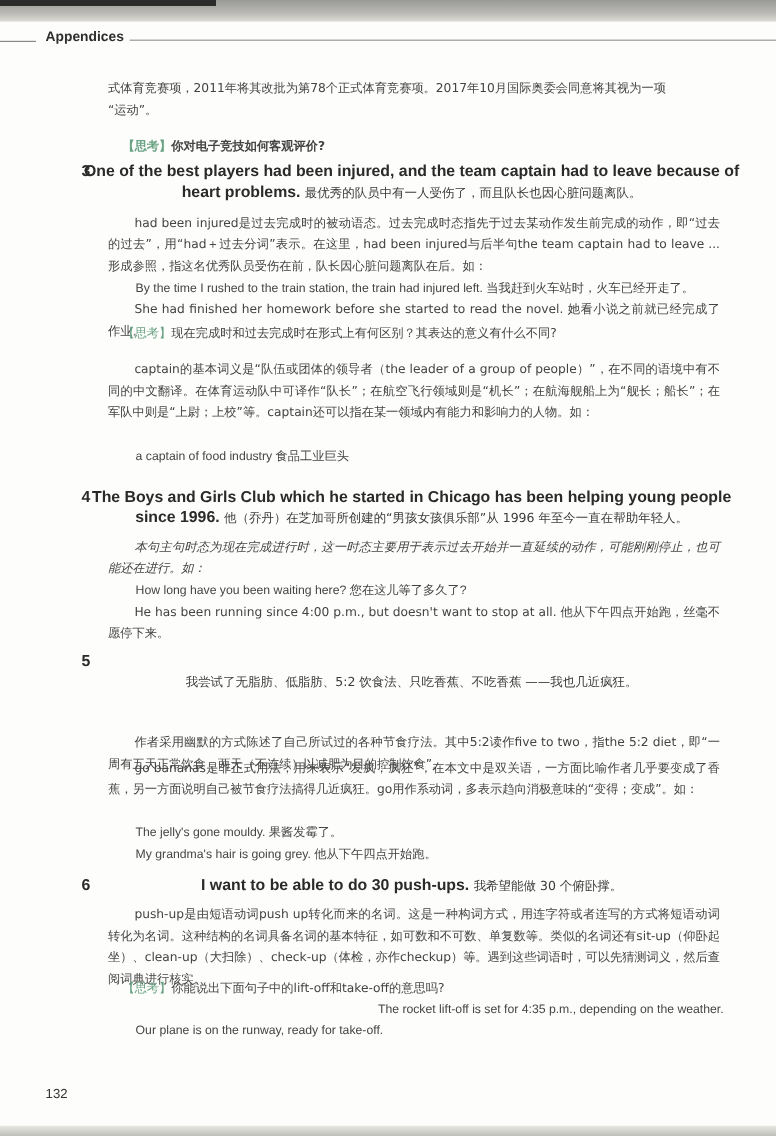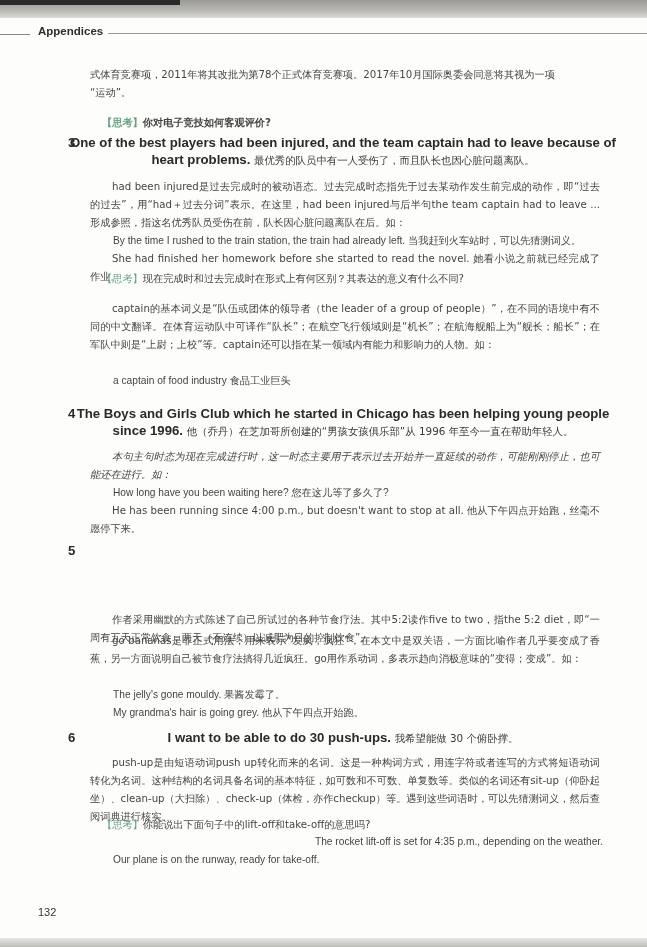--- a/index.html
+++ b/index.html
@@ -69,39 +69,39 @@
   <div class="p" style="top:84px;">“运动”。</div>
   <div class="think-line" style="top:114px;font-weight:bold;">
     <span class="think">【思考】</span><span>你对电子竞技如何客观评价?</span>
   </div>
 
   <div class="heading" style="top:134px;">
     <span class="num">3</span>
     <span class="body"><span class="en">One of the best players had been injured, and the team captain had to leave because of heart problems.</span> <span class="zh">最优秀的队员中有一人受伤了，而且队长也因心脏问题离队。</span></span>
   </div>
   <div class="p indent" style="top:178px;">had been injured是过去完成时的被动语态。过去完成时态指先于过去某动作发生前完成的动作，即“过去的过去”，用“had＋过去分词”表示。在这里，had been injured与后半句the team captain had to leave ...形成参照，指这名优秀队员受伤在前，队长因心脏问题离队在后。如：</div>
-  <div class="ex" style="top:232px; width:490px;">By the time I rushed to the train station, the train had already left. 当我赶到火车站时，可以先猜测词义。</div>
+  <div class="ex" style="top:232px; width:490px;">By the time I rushed to the train station, the train had injured left. 当我赶到火车站时，火车已经开走了。</div>
   <div class="p indent" style="top:250px;">She had finished her homework before she started to read the novel. 她看小说之前就已经完成了作业。</div>
   <div class="think-line" style="top:270px;">
     <span class="think">【思考】</span><span>现在完成时和过去完成时在形式上有何区别？其表达的意义有什么不同?</span>
   </div>
   <div class="p indent" style="top:300px;">captain的基本词义是“队伍或团体的领导者（the leader of a group of people）”，在不同的语境中有不同的中文翻译。在体育运动队中可译作“队长”；在航空飞行领域则是“机长”；在航海舰船上为“舰长；船长”；在军队中则是“上尉；上校”等。captain还可以指在某一领域内有能力和影响力的人物。如：</div>
   <div class="ex" style="top:372px;">a captain of food industry 食品工业巨头</div>
 
   <div class="heading" style="top:405px;">
     <span class="num">4</span>
     <span class="body"><span class="en">The Boys and Girls Club which he started in Chicago has been helping young people since 1996.</span> <span class="zh">他（乔丹）在芝加哥所创建的“男孩女孩俱乐部”从 1996 年至今一直在帮助年轻人。</span></span>
   </div>
   <div class="p indent" style="top:448px;font-style:italic;">本句主句时态为现在完成进行时，这一时态主要用于表示过去开始并一直延续的动作，可能刚刚停止，也可能还在进行。如：</div>
   <div class="ex" style="top:484px;">How long have you been waiting here? 您在这儿等了多久了?</div>
   <div class="p indent" style="top:502px;">He has been running since 4:00 p.m., but doesn't want to stop at all. 他从下午四点开始跑，丝毫不愿停下来。</div>
 
   <div class="heading" style="top:542px;">
     <span class="num">5</span>
-    <span class="body"><br></span>
+    <span class="body"><br><span class="zh">我尝试了无脂肪、低脂肪、5:2 饮食法、只吃香蕉、不吃香蕉 ——我也几近疯狂。</span></span>
   </div>
   <div class="p indent" style="top:611px;">作者采用幽默的方式陈述了自己所试过的各种节食疗法。其中5:2读作five to two，指the 5:2 diet，即“一周有五天正常饮食，两天（不连续）以减肥为目的控制饮食”。</div>
   <div class="p indent" style="top:632px;">go bananas是非正式用法，用来表示“发疯；疯狂”，在本文中是双关语，一方面比喻作者几乎要变成了香蕉，另一方面说明自己被节食疗法搞得几近疯狂。go用作系动词，多表示趋向消极意味的“变得；变成”。如：</div>
   <div class="ex" style="top:686px;">The jelly's gone mouldy. 果酱发霉了。</div>
   <div class="ex" style="top:704px;">My grandma's hair is going grey. 他从下午四点开始跑。</div>
 
   <div class="heading" style="top:729px;">
     <span class="num">6</span>
     <span class="body"><span class="en">I want to be able to do 30 push-ups.</span> <span class="zh">我希望能做 30 个俯卧撑。</span></span>
   </div>

